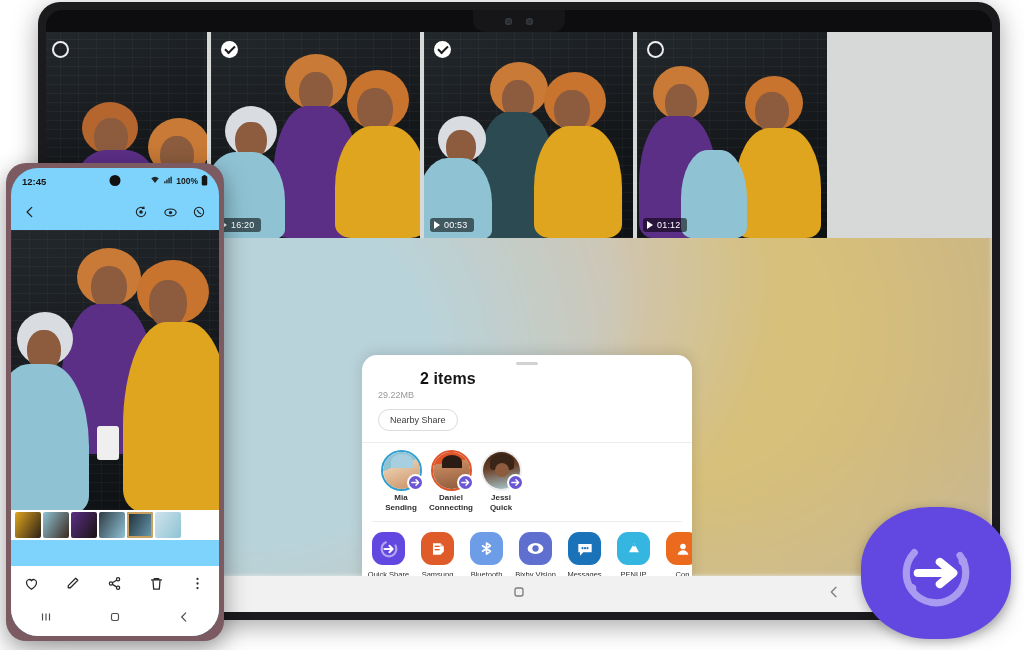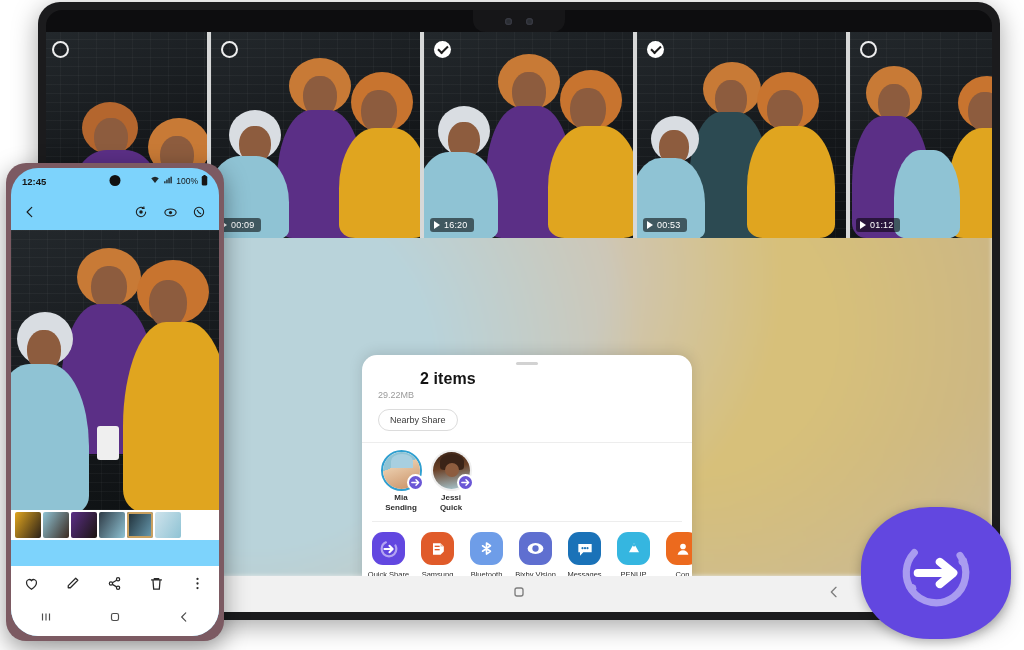--- a/index.html
+++ b/index.html
@@ -133,21 +133,21 @@
   }
   #phone-inner { position:absolute; left:5px; top:5px; right:5px; bottom:5px;
     background:#7dd3fc; border-radius:27px; overflow:hidden; }
 
   #ph-status { height:26px; display:flex; align-items:center;
     justify-content:space-between; padding:0 11px; position:relative; }
   #ph-time { font-size:9.5px; color:#161616; font-weight:bold; }
   #ph-punch { position:absolute; left:50%; top:7px; transform:translateX(-50%);
     width:11px;height:11px;border-radius:50%;background:#111; }
   #ph-stat-right { display:flex; align-items:center; gap:3px;
-    font-size:8.5px; color:#161616; font-weight:normal; }
+    font-size:8.5px; color:#161616; font-weight:bold; }
 
   #ph-toolbar { height:36px; display:flex; align-items:center;
     justify-content:space-between; padding:0 12px; }
   #ph-tb-right { display:flex; align-items:center; gap:14px; }
   .tbicon { width:15px; height:15px; color:#1c1c1c; }
 
   #ph-photo { position:absolute; left:0; right:0; top:62px; height:280px;
     overflow:hidden; background:#1a1d20; }
 
   #ph-strip { position:absolute; left:0; right:0; top:342px; height:30px;
@@ -197,39 +197,20 @@
               <div class="face" style="left:52px;top:86px;width:34px;height:40px;"></div>
               <div class="fig" style="left:28px;top:118px;width:92px;height:92px;background:#5b2f86;"></div>
               <div class="hair" style="left:106px;top:86px;width:62px;height:58px;background:#c87a36;"></div>
               <div class="face" style="left:118px;top:104px;width:34px;height:40px;"></div>
               <div class="fig" style="left:96px;top:136px;width:86px;height:76px;background:#e0a51f;"></div>
               <div class="fig" style="left:-16px;top:140px;width:56px;height:72px;background:#8fc3d4;"></div>
             </div>
             <div class="sel-mark off"></div>
           </div>
 
-          <div class="thumb">
-            <div class="photoart">
-              <div class="pa-wall"></div>
-              <div class="hair" style="left:78px;top:26px;width:62px;height:56px;background:#c87a36;"></div>
-              <div class="face" style="left:92px;top:44px;width:34px;height:42px;"></div>
-              <div class="fig" style="left:66px;top:78px;width:86px;height:128px;background:#5b2f86;"></div>
-              <div class="hair" style="left:140px;top:40px;width:62px;height:60px;background:#c8742f;"></div>
-              <div class="face" style="left:150px;top:58px;width:36px;height:44px;"></div>
-              <div class="fig" style="left:128px;top:96px;width:90px;height:110px;background:#e0a51f;"></div>
-              <div class="hair" style="left:18px;top:78px;width:52px;height:50px;background:#d9dde2;"></div>
-              <div class="face" style="left:28px;top:94px;width:32px;height:38px;"></div>
-              <div class="fig" style="left:-4px;top:124px;width:82px;height:84px;background:#8fc3d4;"></div>
-            </div>
-            <div class="sel-mark off"></div>
-            <div class="dur">
-              <span class="tri"></span>
-              <span>00:09</span>
-            </div>
-          </div>
 
           <div class="thumb">
             <div class="photoart">
               <div class="pa-wall"></div>
               <div class="hair" style="left:74px;top:22px;width:62px;height:56px;background:#c87a36;"></div>
               <div class="face" style="left:88px;top:40px;width:34px;height:42px;"></div>
               <div class="fig" style="left:62px;top:74px;width:86px;height:132px;background:#5b2f86;"></div>
               <div class="hair" style="left:136px;top:38px;width:62px;height:60px;background:#c8742f;"></div>
               <div class="face" style="left:146px;top:56px;width:36px;height:44px;"></div>
               <div class="fig" style="left:124px;top:94px;width:92px;height:112px;background:#e0a51f;"></div>
@@ -305,20 +286,35 @@
                 <div class="qs-badge">
                   <svg viewBox="0 0 24 24" fill="none" stroke="#fff" stroke-width="3" stroke-linecap="round" stroke-linejoin="round">
                       <path d="M4 12h14M13 6l6 6-6 6"></path>
                     </svg>
                 </div>
               </div>
               <div class="c-name">Mia</div>
               <div class="c-state">Sending</div>
             </div>
 
+            <div class="contact">
+              <div class="c-avatar">
+                <div class="ring" style="border:2px solid #e0542a;"></div>
+                <div class="img" style="background:linear-gradient(170deg,#e0542a 0%,#e0542a 30%,#c98a60 30%,#8b5a3c 100%);">
+                  <div style="position:absolute;left:9px;top:3px;width:20px;height:13px;background:#2a1c14;border-radius:50% 50% 0 0;"></div>
+                </div>
+                <div class="qs-badge">
+                  <svg viewBox="0 0 24 24" fill="none" stroke="#fff" stroke-width="3" stroke-linecap="round" stroke-linejoin="round">
+                      <path d="M4 12h14M13 6l6 6-6 6"></path>
+                    </svg>
+                </div>
+              </div>
+              <div class="c-name">Daniel</div>
+              <div class="c-state">Connecting</div>
+            </div>
 
             <div class="contact">
               <div class="c-avatar">
                 <div class="ring" style="border:2px solid #efefef;"></div>
                 <div class="img" style="background:linear-gradient(170deg,#3a2317 0%,#6b4127 42%,#a9cdd8 100%);">
                   <div style="position:absolute;left:7px;top:2px;width:24px;height:16px;background:#3a2317;border-radius:50% 50% 20% 20%;"></div>
                   <div style="position:absolute;left:12px;top:11px;width:14px;height:14px;background:#8d5c3e;border-radius:50%;"></div>
                 </div>
                 <div class="qs-badge">
                   <svg viewBox="0 0 24 24" fill="none" stroke="#fff" stroke-width="3" stroke-linecap="round" stroke-linejoin="round">

